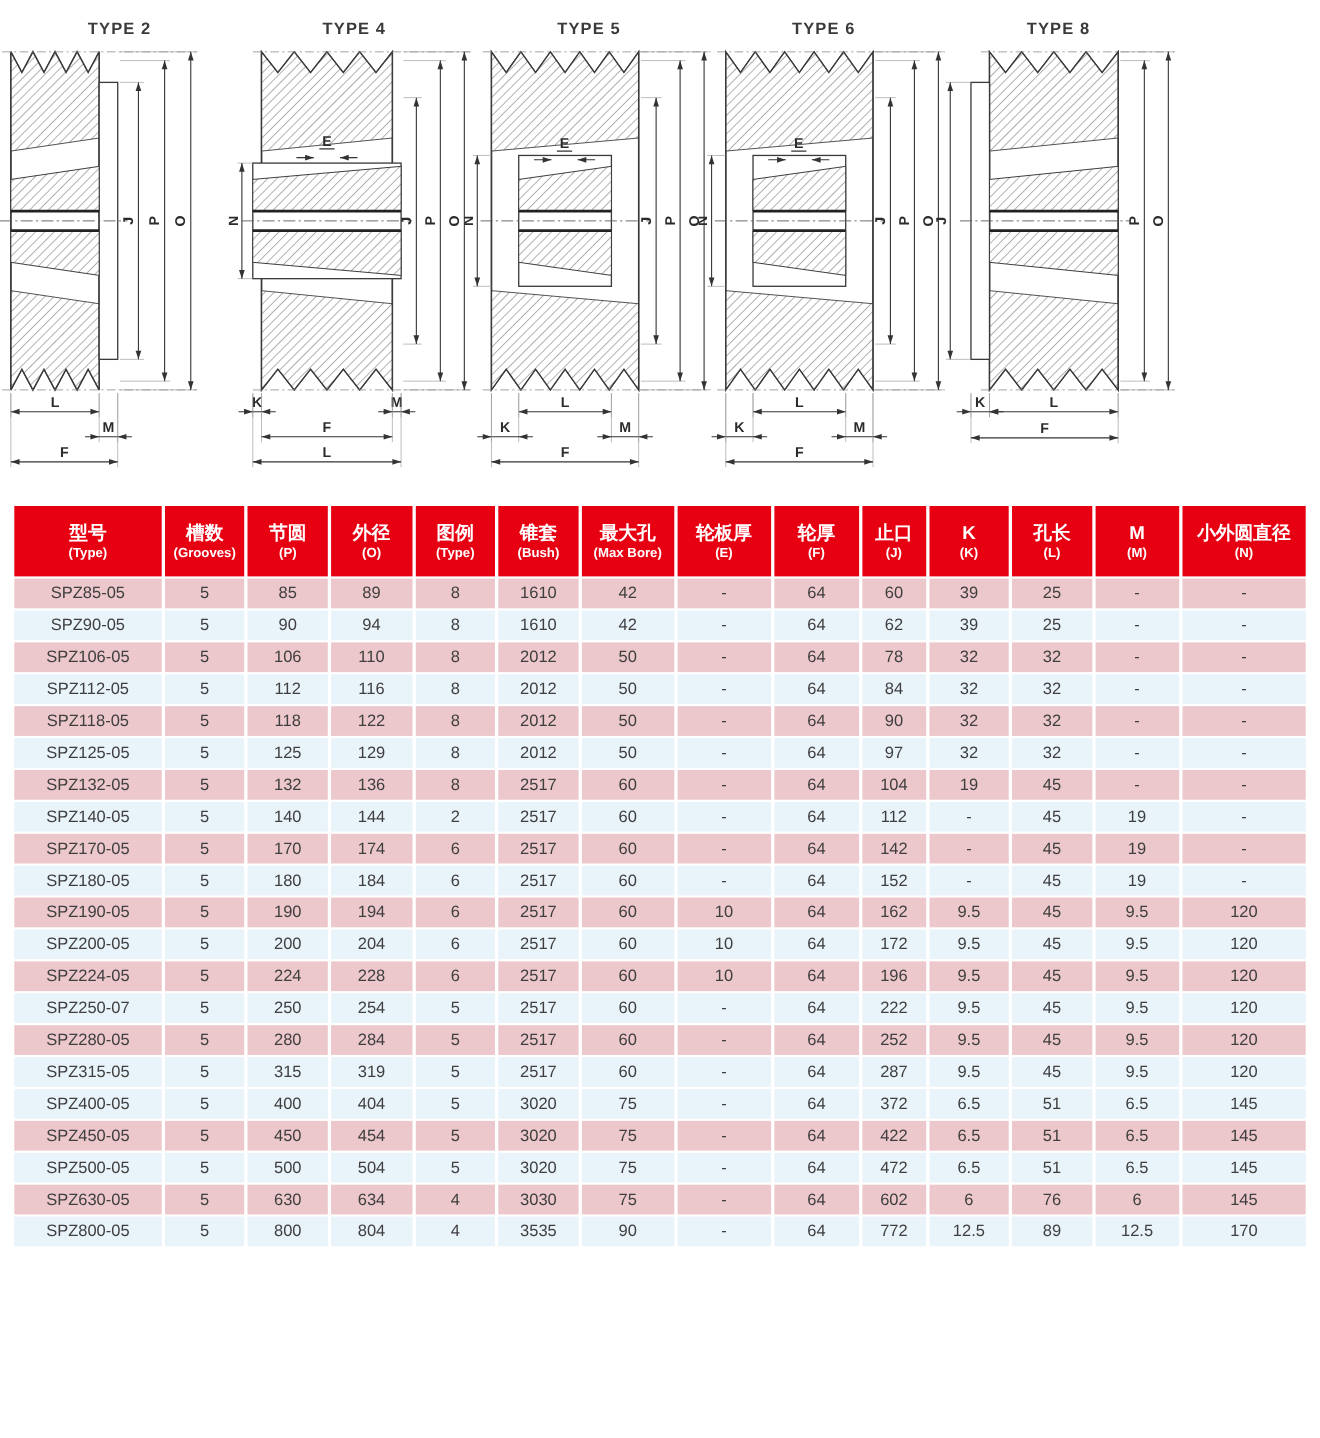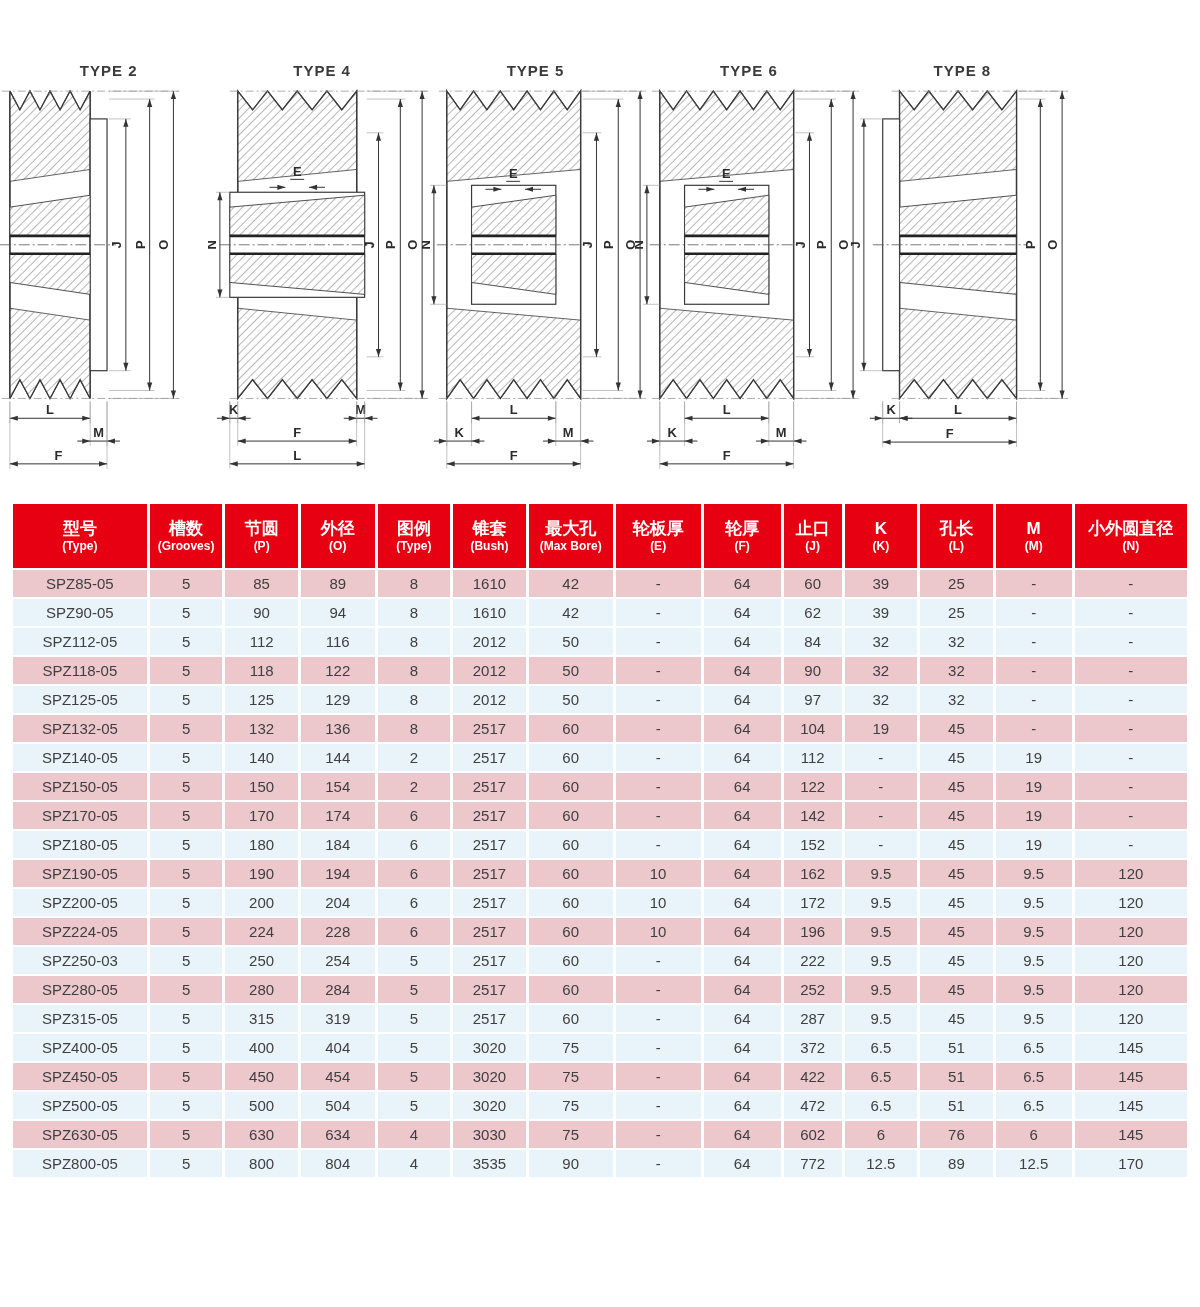--- a/index.html
+++ b/index.html
@@ -1,20 +1,20 @@
 <!DOCTYPE html>
 <html style="--red: #e60012; --pink: #ecc7cb; --blue: #e9f3fa;"><head>
 <meta charset="utf-8">
 <style>
   html,body{margin:0;padding:0;background:#ffffff;}
   body{width:1200px;font-family:"Liberation Sans",sans-serif;}
   .page{width:1200px;}
 
   
-  .diagrams{display:flex;width:1071px;height:458px;box-sizing:border-box;padding:4px 2px 0 2px;margin-top:44px;}
+  .diagrams{display:flex;width:1071px;height:458px;box-sizing:border-box;padding:4px 2px 0 2px;}
   .diagram{flex:1;display:flex;flex-direction:column;align-items:center;min-width:0;}
   .dtitle{font-weight:bold;font-size:15px;color:#3a3a3a;letter-spacing:1px;margin:14px 0 2px 0;}
   .diagram svg{display:block;}
   svg text{font-family:"Liberation Sans",sans-serif;font-weight:bold;fill:#2b2b2b;}
 
   
   .tablewrap{padding:0 10px 4px 10px;}
   table{width:100%;border-collapse:separate;border-spacing:3px 2px;table-layout:fixed;}
   th{background:var(--red,#e60012);color:#fff;height:64px;padding:0;vertical-align:middle;font-weight:bold;margin-left:12px;}
   th .zh{font-size:17px;line-height:1.15;}
@@ -529,20 +529,36 @@
             <td>1610</td>
             <td>42</td>
             <td>-</td>
             <td>64</td>
             <td>62</td>
             <td>39</td>
             <td>25</td>
             <td>-</td>
             <td>-</td>
           </tr>
+          <tr class="pink">
+            <td>SPZ106-05</td>
+            <td>5</td>
+            <td>106</td>
+            <td>110</td>
+            <td>8</td>
+            <td>2012</td>
+            <td>50</td>
+            <td>-</td>
+            <td>64</td>
+            <td>78</td>
+            <td>32</td>
+            <td>32</td>
+            <td>-</td>
+            <td>-</td>
+          </tr>
           <tr class="blue">
             <td>SPZ112-05</td>
             <td>5</td>
             <td>112</td>
             <td>116</td>
             <td>8</td>
             <td>2012</td>
             <td>50</td>
             <td>-</td>
             <td>64</td>
@@ -610,36 +626,20 @@
             <td>60</td>
             <td>-</td>
             <td>64</td>
             <td>112</td>
             <td>-</td>
             <td>45</td>
             <td>19</td>
             <td>-</td>
           </tr>
           <tr class="pink">
-            <td>SPZ150-05</td>
-            <td>5</td>
-            <td>150</td>
-            <td>154</td>
-            <td>2</td>
-            <td>2517</td>
-            <td>60</td>
-            <td>-</td>
-            <td>64</td>
-            <td>122</td>
-            <td>-</td>
-            <td>45</td>
-            <td>19</td>
-            <td>-</td>
-          </tr>
-          <tr class="pink">
             <td>SPZ170-05</td>
             <td>5</td>
             <td>170</td>
             <td>174</td>
             <td>6</td>
             <td>2517</td>
             <td>60</td>
             <td>-</td>
             <td>64</td>
             <td>142</td>
@@ -706,21 +706,21 @@
             <td>60</td>
             <td>10</td>
             <td>64</td>
             <td>196</td>
             <td>9.5</td>
             <td>45</td>
             <td>9.5</td>
             <td>120</td>
           </tr>
           <tr class="blue">
-            <td>SPZ250-03</td>
+            <td>SPZ250-07</td>
             <td>5</td>
             <td>250</td>
             <td>254</td>
             <td>5</td>
             <td>2517</td>
             <td>60</td>
             <td>-</td>
             <td>64</td>
             <td>222</td>
             <td>9.5</td>

